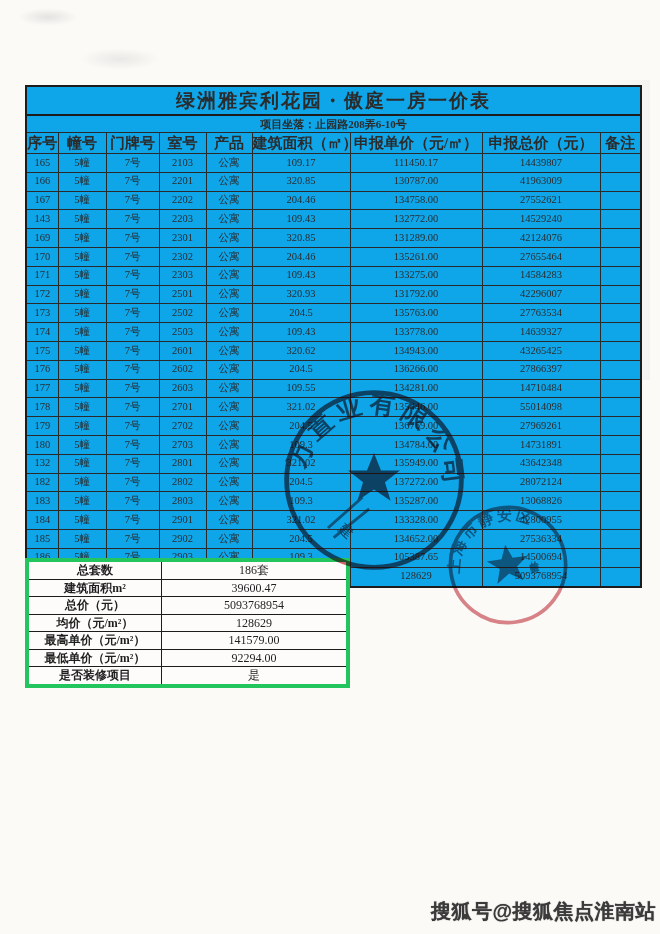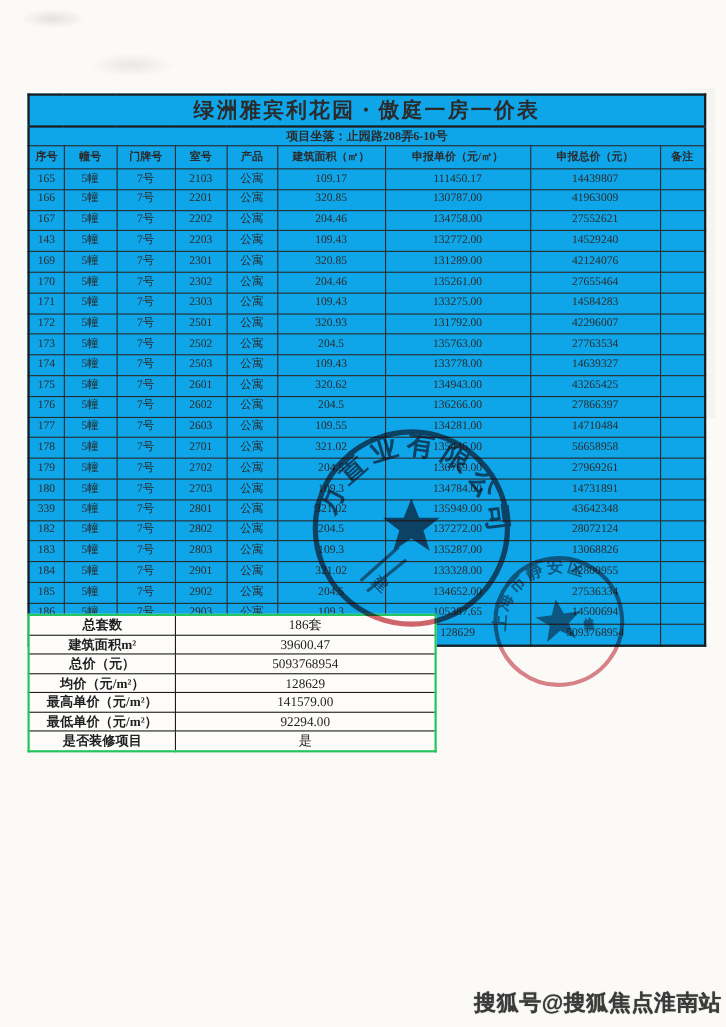--- a/index.html
+++ b/index.html
@@ -25,30 +25,30 @@
     border:1px solid #2a2a2a;
     padding:0;text-align:center;vertical-align:middle;
     font-size:10.5px;line-height:1;color:#2b2b2b;
     overflow:hidden;white-space:nowrap;
   }
   .main-table .title-cell{
     height:27px;font-size:19px;font-weight:bold;letter-spacing:2px;
     border-bottom:2px solid #1c1c1c;
   }
   .main-table .subtitle-cell{height:16px;font-size:11px;font-weight:bold;}
-  .main-table .head-row th{height:20px;font-size:10px;font-weight:bold;}
+  .main-table .head-row th{height:20px;font-size:15px;font-weight:bold;}
   .main-table .data-row td{height:17.8px;}
   .main-table .total-row td{height:18px;font-size:10.5px;}
   .main-table{border:2px solid #1c1c1c;}
 
   
   .summary-table{
-    position:absolute;left:25px;top:558px;width:372px;
+    position:absolute;left:25px;top:558px;width:325px;
     border-collapse:collapse;table-layout:fixed;
-    border:2px solid #22c55e;background:#fdfcfa;
+    border:4px solid #22c55e;background:#fdfcfa;
   }
   .summary-table td{
     border:1.5px solid #1c1c1c;height:16.5px;
     text-align:center;vertical-align:middle;font-size:12px;line-height:1;
     color:#1f1f1f;padding:0;white-space:nowrap;
   }
   .summary-table .s-label{font-weight:bold;width:132px;}
 
   
   .stamp{position:absolute;mix-blend-mode:multiply;pointer-events:none;}
@@ -245,21 +245,21 @@
         <td></td>
       </tr>
       <tr class="data-row">
         <td>178</td>
         <td>5幢</td>
         <td>7号</td>
         <td>2701</td>
         <td>公寓</td>
         <td>321.02</td>
         <td>135446.00</td>
-        <td>56658958</td>
+        <td>55014098</td>
         <td></td>
       </tr>
       <tr class="data-row">
         <td>179</td>
         <td>5幢</td>
         <td>7号</td>
         <td>2702</td>
         <td>公寓</td>
         <td>204.5</td>
         <td>136769.00</td>
@@ -271,21 +271,21 @@
         <td>5幢</td>
         <td>7号</td>
         <td>2703</td>
         <td>公寓</td>
         <td>109.3</td>
         <td>134784.00</td>
         <td>14731891</td>
         <td></td>
       </tr>
       <tr class="data-row">
-        <td>339</td>
+        <td>132</td>
         <td>5幢</td>
         <td>7号</td>
         <td>2801</td>
         <td>公寓</td>
         <td>321.02</td>
         <td>135949.00</td>
         <td>43642348</td>
         <td></td>
       </tr>
       <tr class="data-row">

